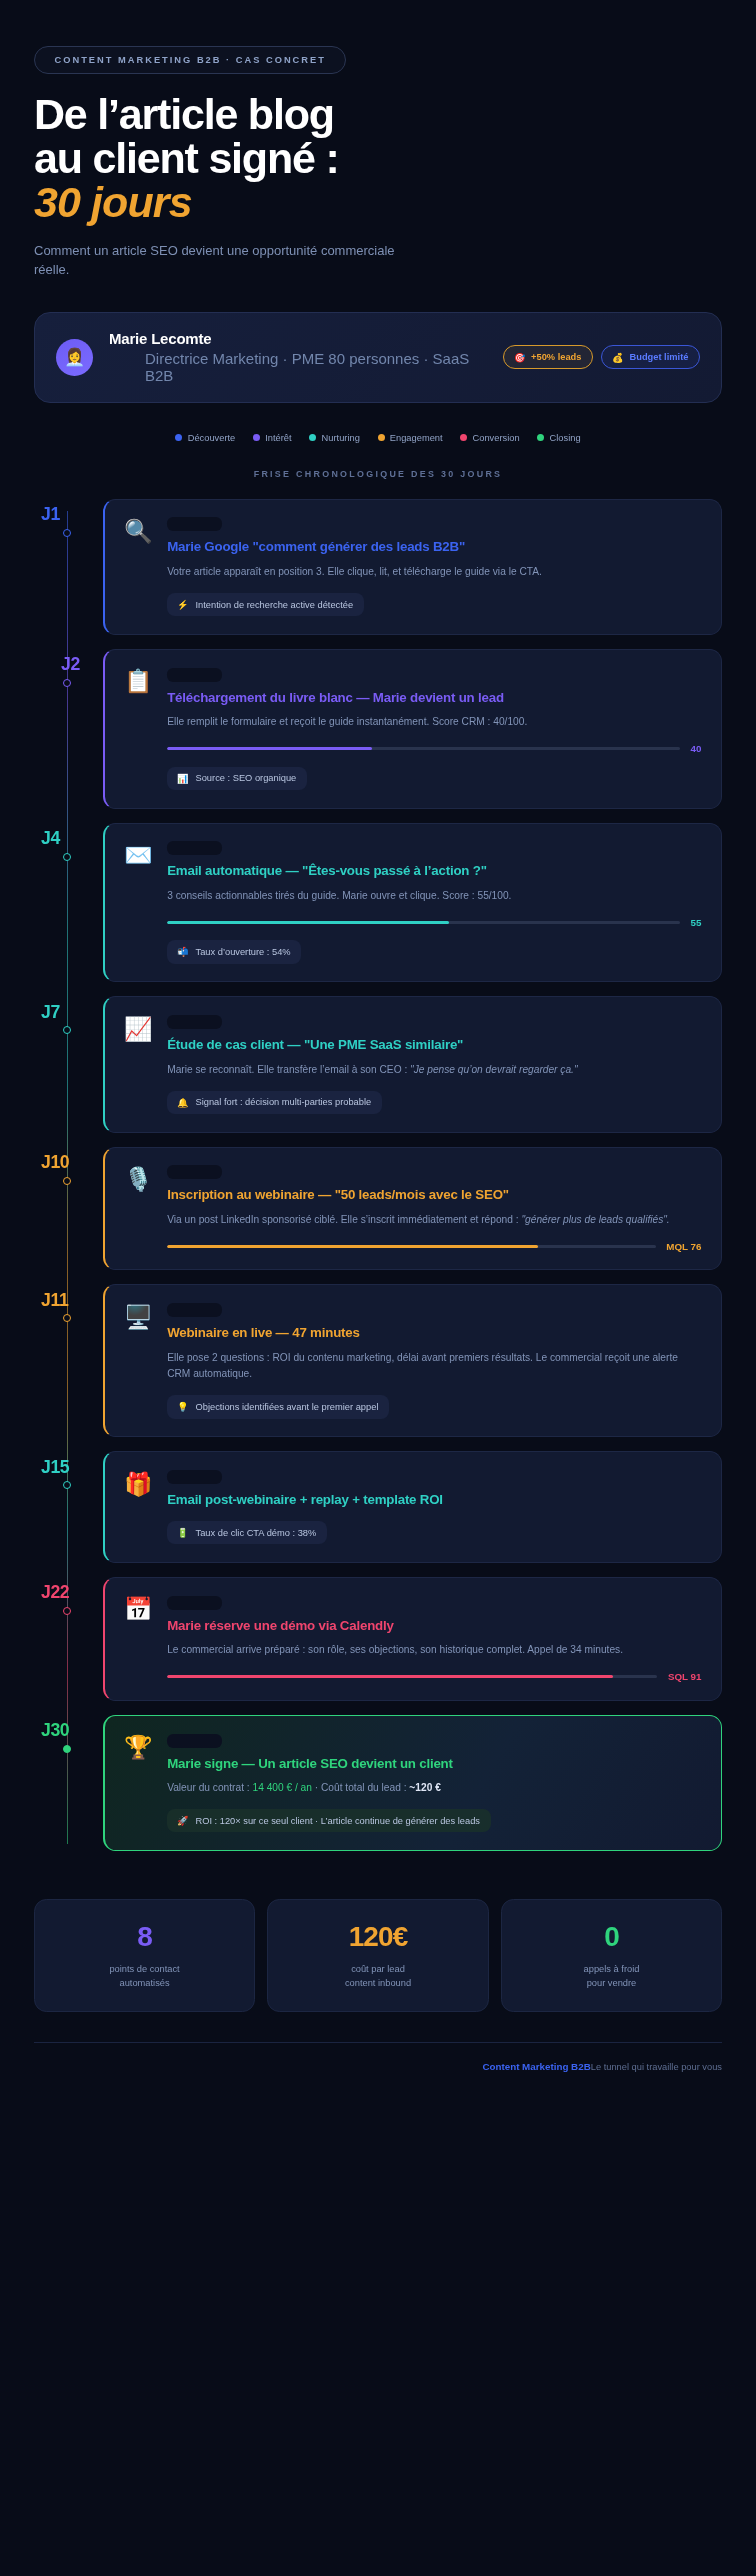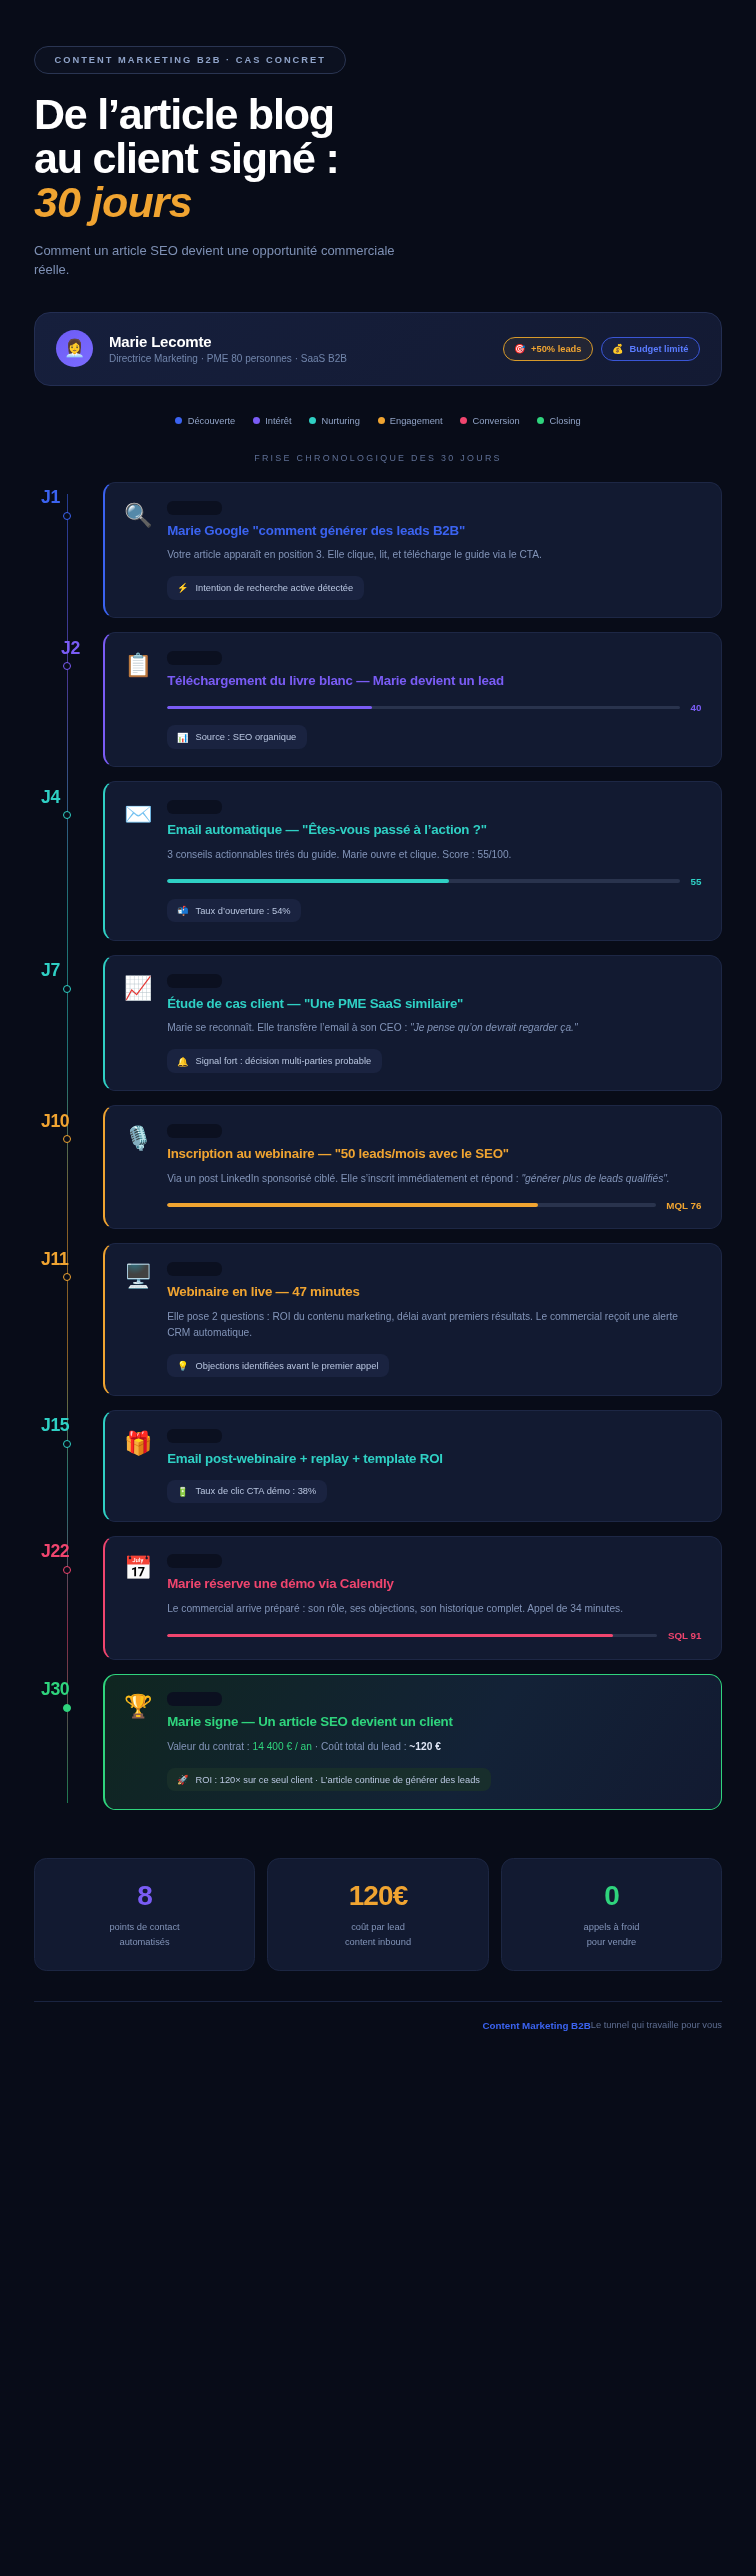--- a/index.html
+++ b/index.html
@@ -48,42 +48,42 @@
   }
   .avatar {
     flex:0 0 auto;
     width:37px; height:37px; border-radius:50%;
     background:linear-gradient(150deg,#6d5cf5,#7b6bff);
     display:flex; align-items:center; justify-content:center;
     font-size:17px; line-height:1;
   }
   .persona-txt { flex:1 1 auto; min-width:0; }
   .persona-name { font-size:15px; font-weight:800; color:#fff; letter-spacing:-0.2px; }
-  .persona-role { font-size:10px; color:#7286ac; margin-top:2.7px; }
+  .persona-role { font-size:15px; color:#7286ac; margin-top:2.7px;margin-left:36px; }
   .persona-badges { display:flex; gap:8px; flex:0 0 auto; }
   .pbadge {
     display:flex; align-items:center; gap:5.3px;
     border-radius:886px; padding:5.3px 10.6px;
     font-size:9.3px; font-weight:700; white-space:nowrap;
   }
   .pbadge.gold  { border:0.9px solid #d79a2b; color:#f0a431; background:rgba(240,164,49,.07); }
   .pbadge.blue  { border:0.9px solid #3a56d6; color:#5a7bff; background:rgba(70,100,255,.08); }
 
   
   .legend {
     margin-top:30px; display:flex; flex-wrap:wrap;
     justify-content:center; gap:6.2px 17.7px;
   }
   .leg-item { display:flex; align-items:center; gap:5.3px; font-size:9.3px; color:#91a3c6; }
   .dot { width:7px; height:7px; border-radius:50%; display:block; }
 
   
   .sect-label {
     margin-top:26.6px; text-align:center;
-    font-size:8.9px; letter-spacing:2.3px; font-weight:400;
+    font-size:8.9px; letter-spacing:2.3px; font-weight:700;
     color:#5f7096; text-transform:uppercase;
   }
 
   
   .timeline { position:relative; margin-top:19.5px; padding-bottom:8.9px; }
   .tl-rail {
     position:absolute; left:33px; top:12.4px; bottom:30px; width:0.9px;
     background:linear-gradient(180deg,#3b63f0 0%,#7a5cf5 14%,#32c8c0 32%,#32c8c0 44%,#f0a431 56%,#f0a431 66%,#2fd0c4 76%,#f0456e 87%,#2fd47d 100%);
     opacity:.55;
   }
@@ -237,21 +237,21 @@
               </div></div>
           </div>
         </div>
         <div class="tl-row">
           <div class="tl-left">
             <div class="tl-day" style="color: rgb(122, 92, 245); margin-left: 20px;">J2</div>
             <div class="tl-node" style="color: rgb(122, 92, 245);"></div>
           </div>
           <div class="card" style="border-color: rgb(29, 39, 69) rgb(29, 39, 69) rgb(29, 39, 69) rgb(122, 92, 245);">
             <div class="card-emoji">📋</div>
-            <div class="card-body"><div class="redact"></div><div class="card-title" style="color: rgb(122, 92, 245);">Téléchargement du livre blanc — Marie devient un lead</div><div class="prog-wrap">
+            <div class="card-body"><div class="redact"></div><div class="card-title" style="color: rgb(122, 92, 245);">Téléchargement du livre blanc — Marie devient un lead</div><div class="card-desc">Elle remplit le formulaire et reçoit le guide instantanément. Score CRM : 40/100.</div><div class="prog-wrap">
                 <div class="prog-track">
                   <div class="prog-fill" style="width: 40%; background: rgb(122, 92, 245);"></div>
                 </div>
                 <div class="prog-val" style="color: rgb(122, 92, 245);">40</div>
               </div><div class="chip">
                 <span>📊</span>
                 <span>Source : SEO organique</span>
               </div></div>
           </div>
         </div>

